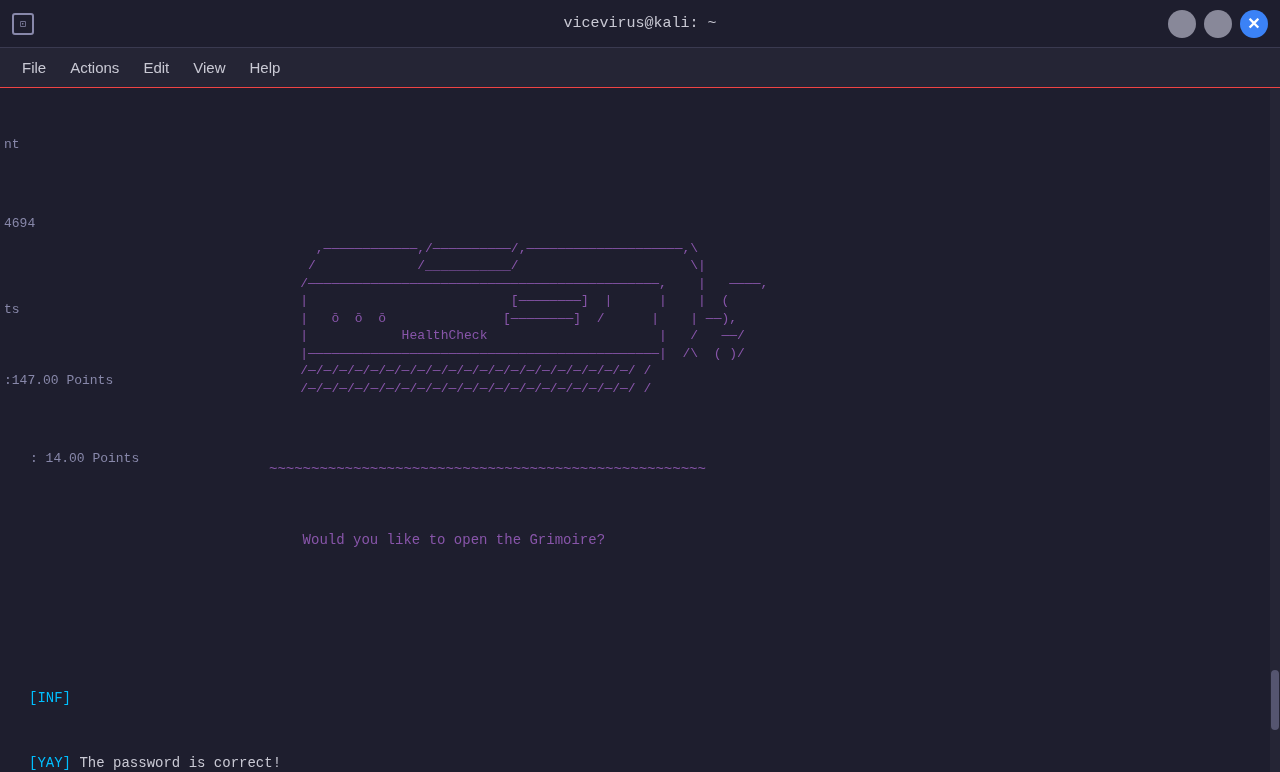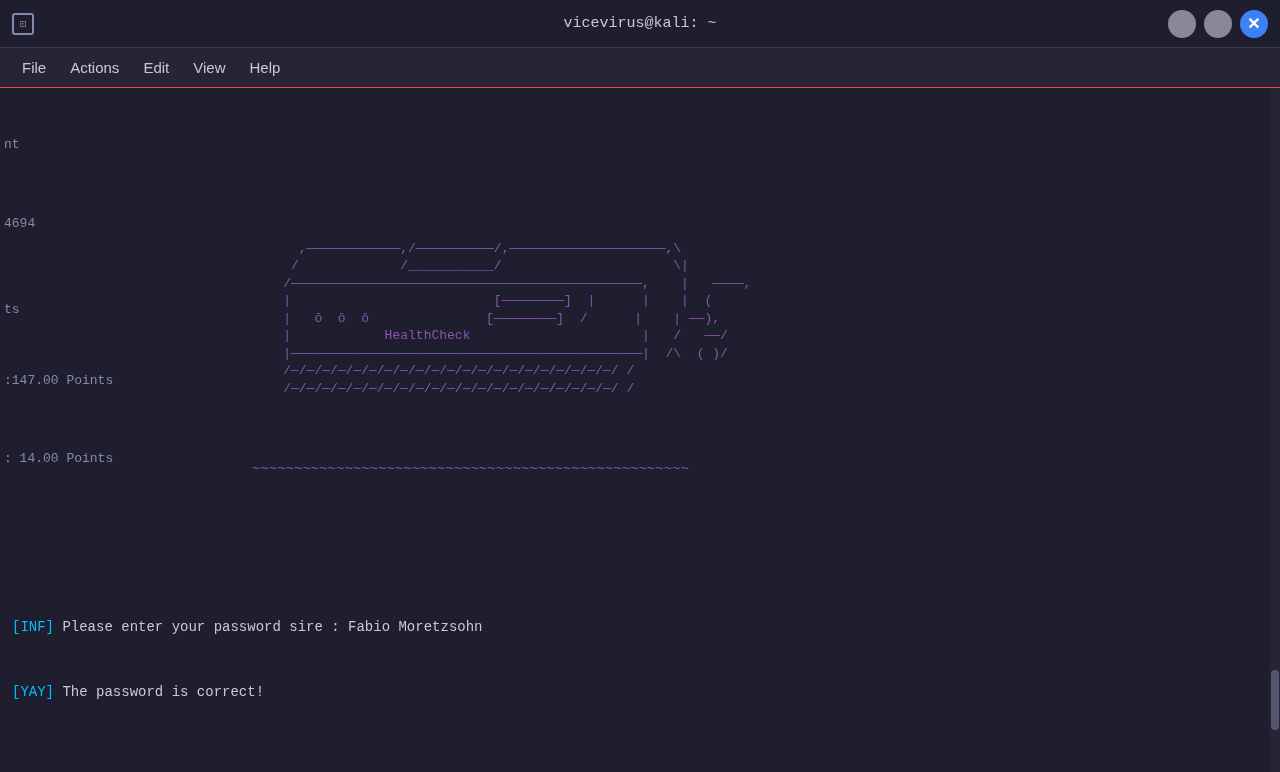--- a/index.html
+++ b/index.html
@@ -103,21 +103,21 @@
       height: calc(772px - 48px - 40px);
       padding: 0;
       display: flex;
       flex-direction: column;
       position: relative;
       overflow: hidden;
     }
 
     .terminal-content {
       flex: 1;
-      padding: 8px 12px;
+      padding: 8px 29px;
       overflow: hidden;
       font-size: 14px;
       line-height: 1.5;
       color: #c9c9d4;
       white-space: pre;
       font-family: 'Courier New', Courier, monospace;
     }
 
     
     .ascii-art {
@@ -199,40 +199,41 @@
 </div>
 
 <div class="terminal-body">
   <div class="terminal-content">
     
     <div style="position:absolute; left:0; top:8px; color:#8888aa; font-size:13px; line-height:1.5; padding-left:4px; font-family:'Courier New',monospace;">
       <div>nt</div>
       <div style="margin-top:20px;">4694</div>
       <div style="margin-top:28px;">ts</div>
       <div style="margin-top:12px;">:147.00 Points</div>
-      <div style="margin-top:20px;">: 14.00 Points</div>
+      <div style="margin-top:20px;margin-left:26px;">: 14.00 Points</div>
     </div>
 
     
     <div class="ascii-art">
 <span>      ,————————————,/——————————/,————————————————————,\</span>
 <span>     /             /___________/                      \|</span>
 <span>    /—————————————————————————————————————————————,    |   ————,</span>
 <span>    |                          [————————]  |      |    |  (</span>
 <span>    |   ō  ō  ō               [————————]  /      |    | ——),</span>
 <span>    |            HealthCheck                      |   /   ——/</span>
 <span>    |—————————————————————————————————————————————|  /\  ( )/</span>
 <span>    /—/—/—/—/—/—/—/—/—/—/—/—/—/—/—/—/—/—/—/—/—/ /</span>
 <span>    /—/—/—/—/—/—/—/—/—/—/—/—/—/—/—/—/—/—/—/—/—/ /</span>
     </div>
     <div class="ascii-question">~~~~~~~~~~~~~~~~~~~~~~~~~~~~~~~~~~~~~~~~~~~~~~~~~~~~</div>
+    <div class="ascii-question">    Would you like to open the Grimoire?</div>
     <div style="height:4px;"></div>
 
     
-    <div class="log-line"><span class="tag-inf">[INF]</span><span class="log-text"> Please enter your password sire : Fabio Moretzsohn</span></div>
+    <div class="log-line"><span class="tag-inf">[INF]</span></div>
     <div class="log-line"><span class="tag-yay">[YAY]</span><span class="log-text"> The password is correct!</span></div>
     
 
     
     
     
     
 
     
     

